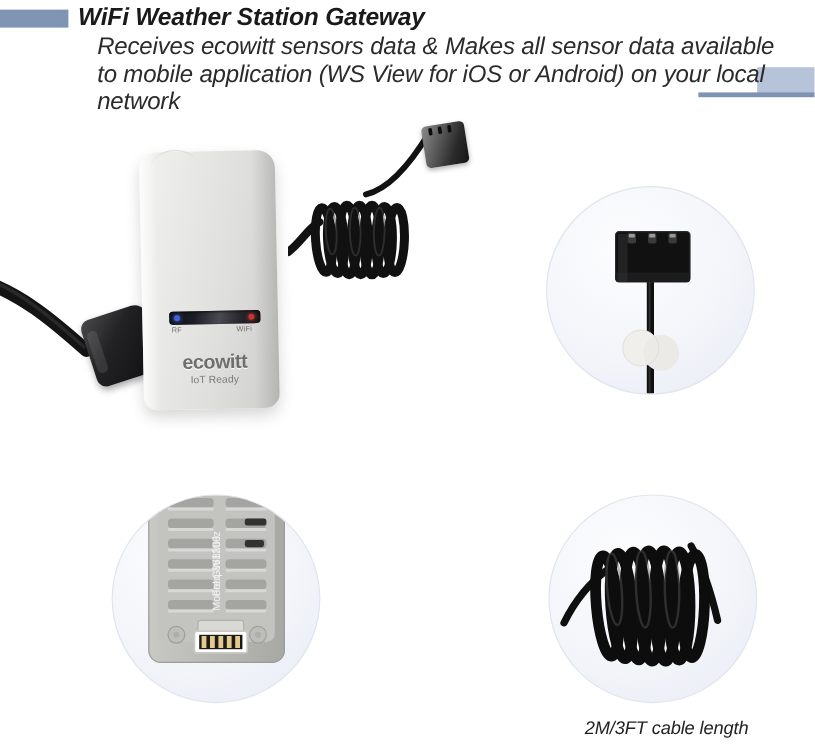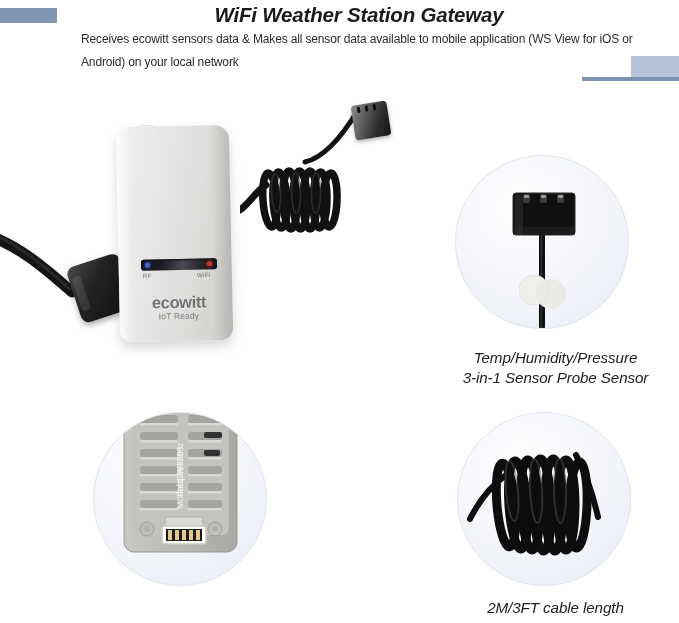--- a/index.html
+++ b/index.html
@@ -39,38 +39,38 @@
   .hdr-rule-right {
     position: absolute;
     left: 582px;
     top: 77px;
     width: 97px;
     height: 4px;
     background: #7e93b3;
   }
   .title {
     position: absolute;
-    left: 79px;
+    left: 65px;
     top: 2px;
     width: 560px;
     font-size: 20.5px;
     font-weight: bold;
     font-style: italic;
     color: #1a1a1a;
     letter-spacing: -0.2px;
     line-height: 26px;
     white-space: nowrap;
-    text-align: center;
   }
   .subtitle {
     position: absolute;
     left: 81px;
     top: 28px;
     width: 585px;
-    font-size: 12px;
+    font-size: 20px;
+    font-style: italic;
     color: #2b2b2b;
     line-height: 23px;
     letter-spacing: -0.15px;
   }
 
   
   .caption {
     position: absolute;
     font-size: 15.2px;
     font-style: italic;
@@ -335,24 +335,20 @@
 
       <rect x="67" y="38" width="7" height="9" rx="1.5" fill="#3a3a3a"></rect>
       <rect x="84" y="38" width="7" height="9" rx="1.5" fill="#3a3a3a"></rect>
       <rect x="101" y="38" width="7" height="9" rx="1.5" fill="#3a3a3a"></rect>
       <rect x="68" y="39" width="5" height="3" rx="1" fill="#9a9a9a"></rect>
       <rect x="85" y="39" width="5" height="3" rx="1" fill="#9a9a9a"></rect>
       <rect x="102" y="39" width="5" height="3" rx="1" fill="#9a9a9a"></rect>
     </svg>
   </div>
 
-  <div class="caption" style="left:432px; top:348px; width:247px;">
-    <div>Temp/Humidity/Pressure</div>
-    <div>3-in-1 Sensor Probe Sensor</div>
-  </div>
 
   <div class="circle" style="left:93px; top:412px; width:172px; height:172px;">
     <svg viewBox="0 0 172 172" style="width:100%;height:100%">
       <defs>
         <linearGradient id="backGrad" x1="0" y1="0" x2="1" y2="0">
           <stop offset="0%" stop-color="#c8c8c5"></stop>
           <stop offset="35%" stop-color="#bcbcb9"></stop>
           <stop offset="100%" stop-color="#a8a8a5"></stop>
         </linearGradient>
       </defs>

